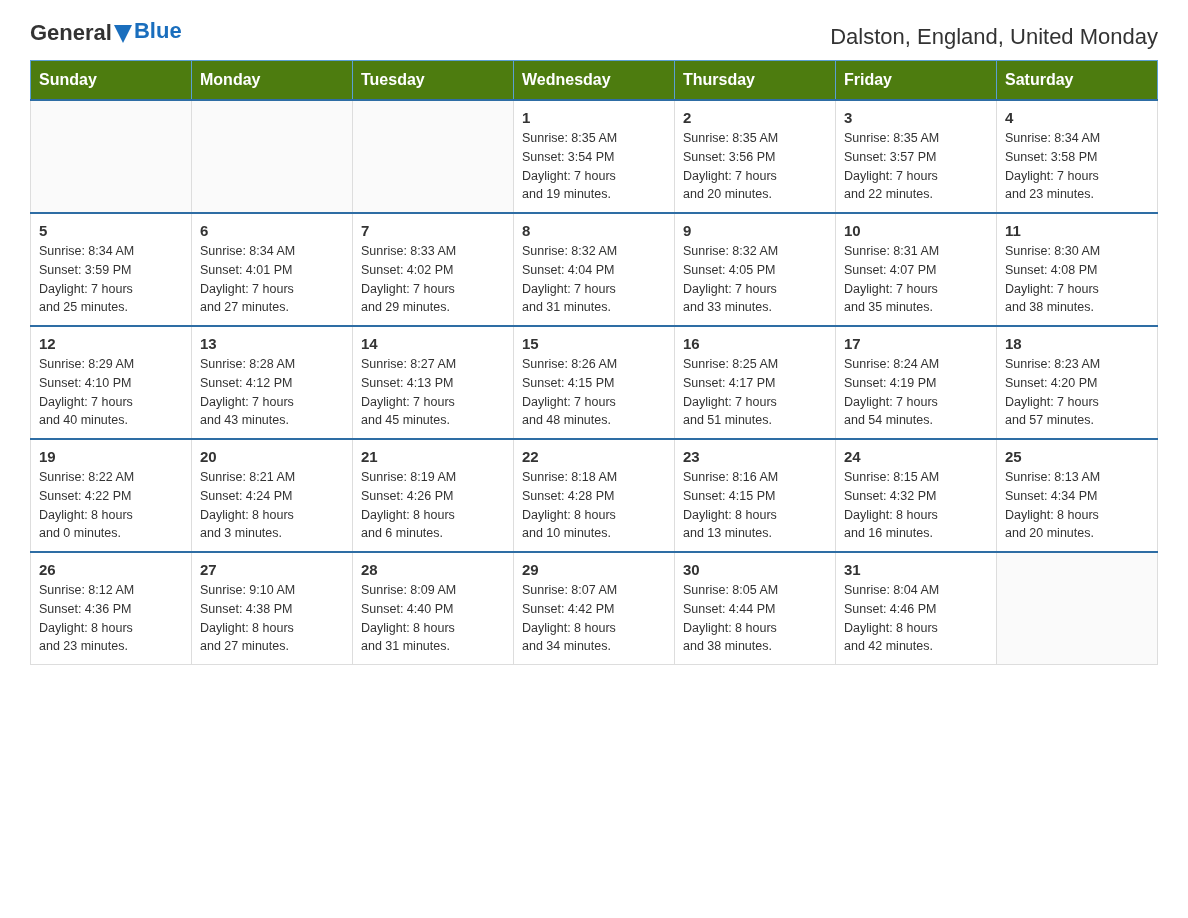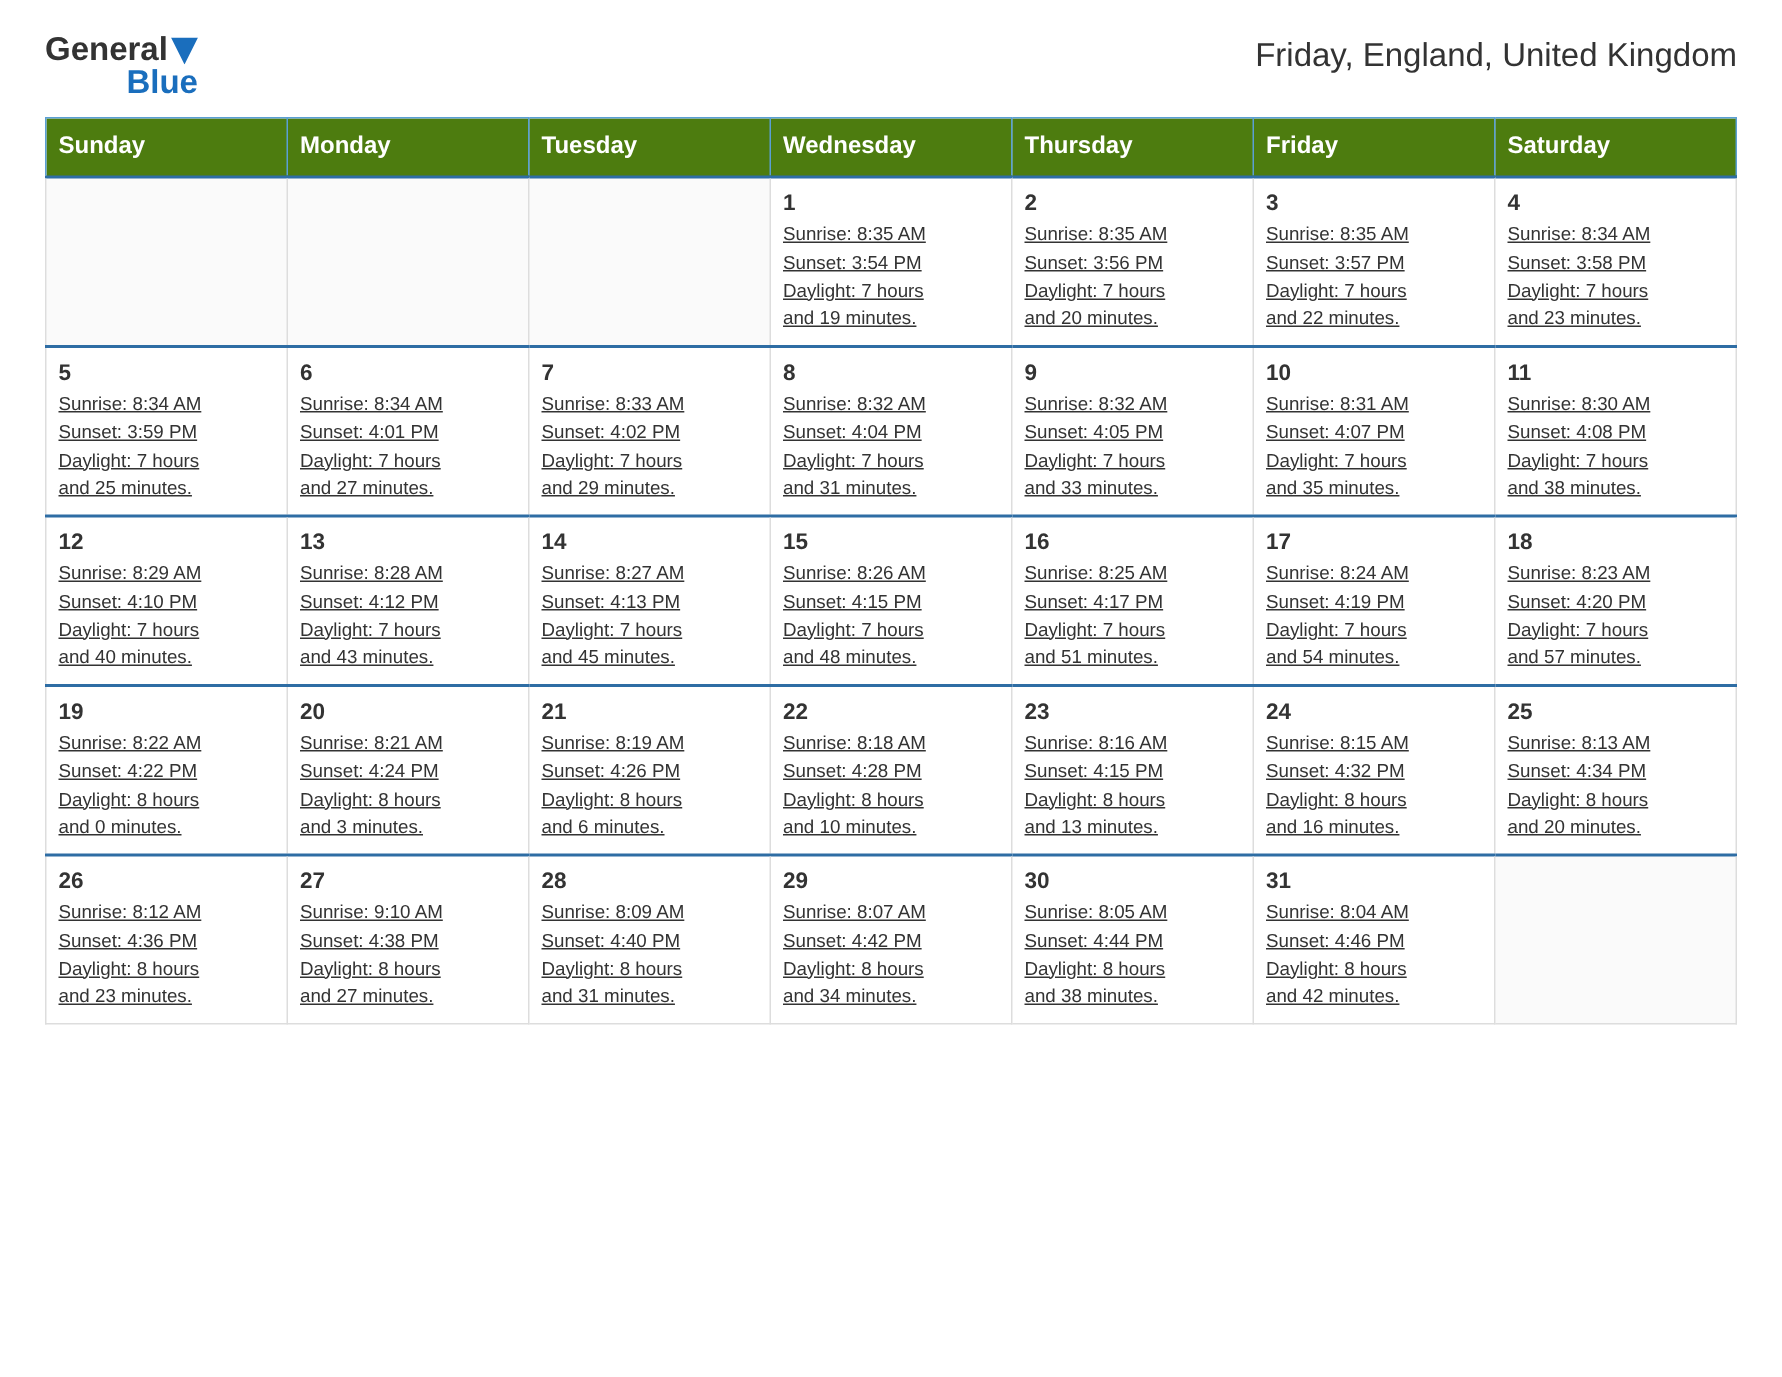--- a/index.html
+++ b/index.html
@@ -73,46 +73,45 @@
       font-size: 15px;
       font-weight: bold;
       color: #333;
       display: block;
       margin-bottom: 3px;
     }
     .day-info {
       font-size: 12.5px;
       color: #333;
       line-height: 1.5;
-      text-decoration: underline;
     }
     .calendar tr td {
       border-top: 2px solid #2e6da4;
     }
     .calendar tr td.empty {
       background: #fafafa;
     }
   </style>
 </head>
 <body>
 
 <div class="header">
   <div class="logo">
-    <div style="display:flex; flex-direction:column; align-items:flex-end;">
+    <div style="display:flex; flex-direction:row; align-items:center;">
       <div style="display:flex; align-items:center;">
         <span class="logo-text-general">General</span>
         <svg width="18" height="18" viewBox="0 0 18 18" style="margin-left:2px; margin-top:2px;">
           <polygon points="9,18 0,0 18,0" fill="#1a6ebd"></polygon>
         </svg>
       </div>
       <span class="logo-text-blue" style="margin-top:-4px; margin-left:2px;">Blue</span>
     </div>
   </div>
   <div class="title-block">
-    <div class="calendar-subtitle">Friday, England, United Kingdom</div>
+    <div class="calendar-subtitle">Dalston, England, United Monday</div>
   </div>
 </div>
 
 <table class="calendar">
   <thead>
     <tr>
     <th>Sunday</th>
         <th>Monday</th>
         <th>Tuesday</th>
         <th>Wednesday</th>

